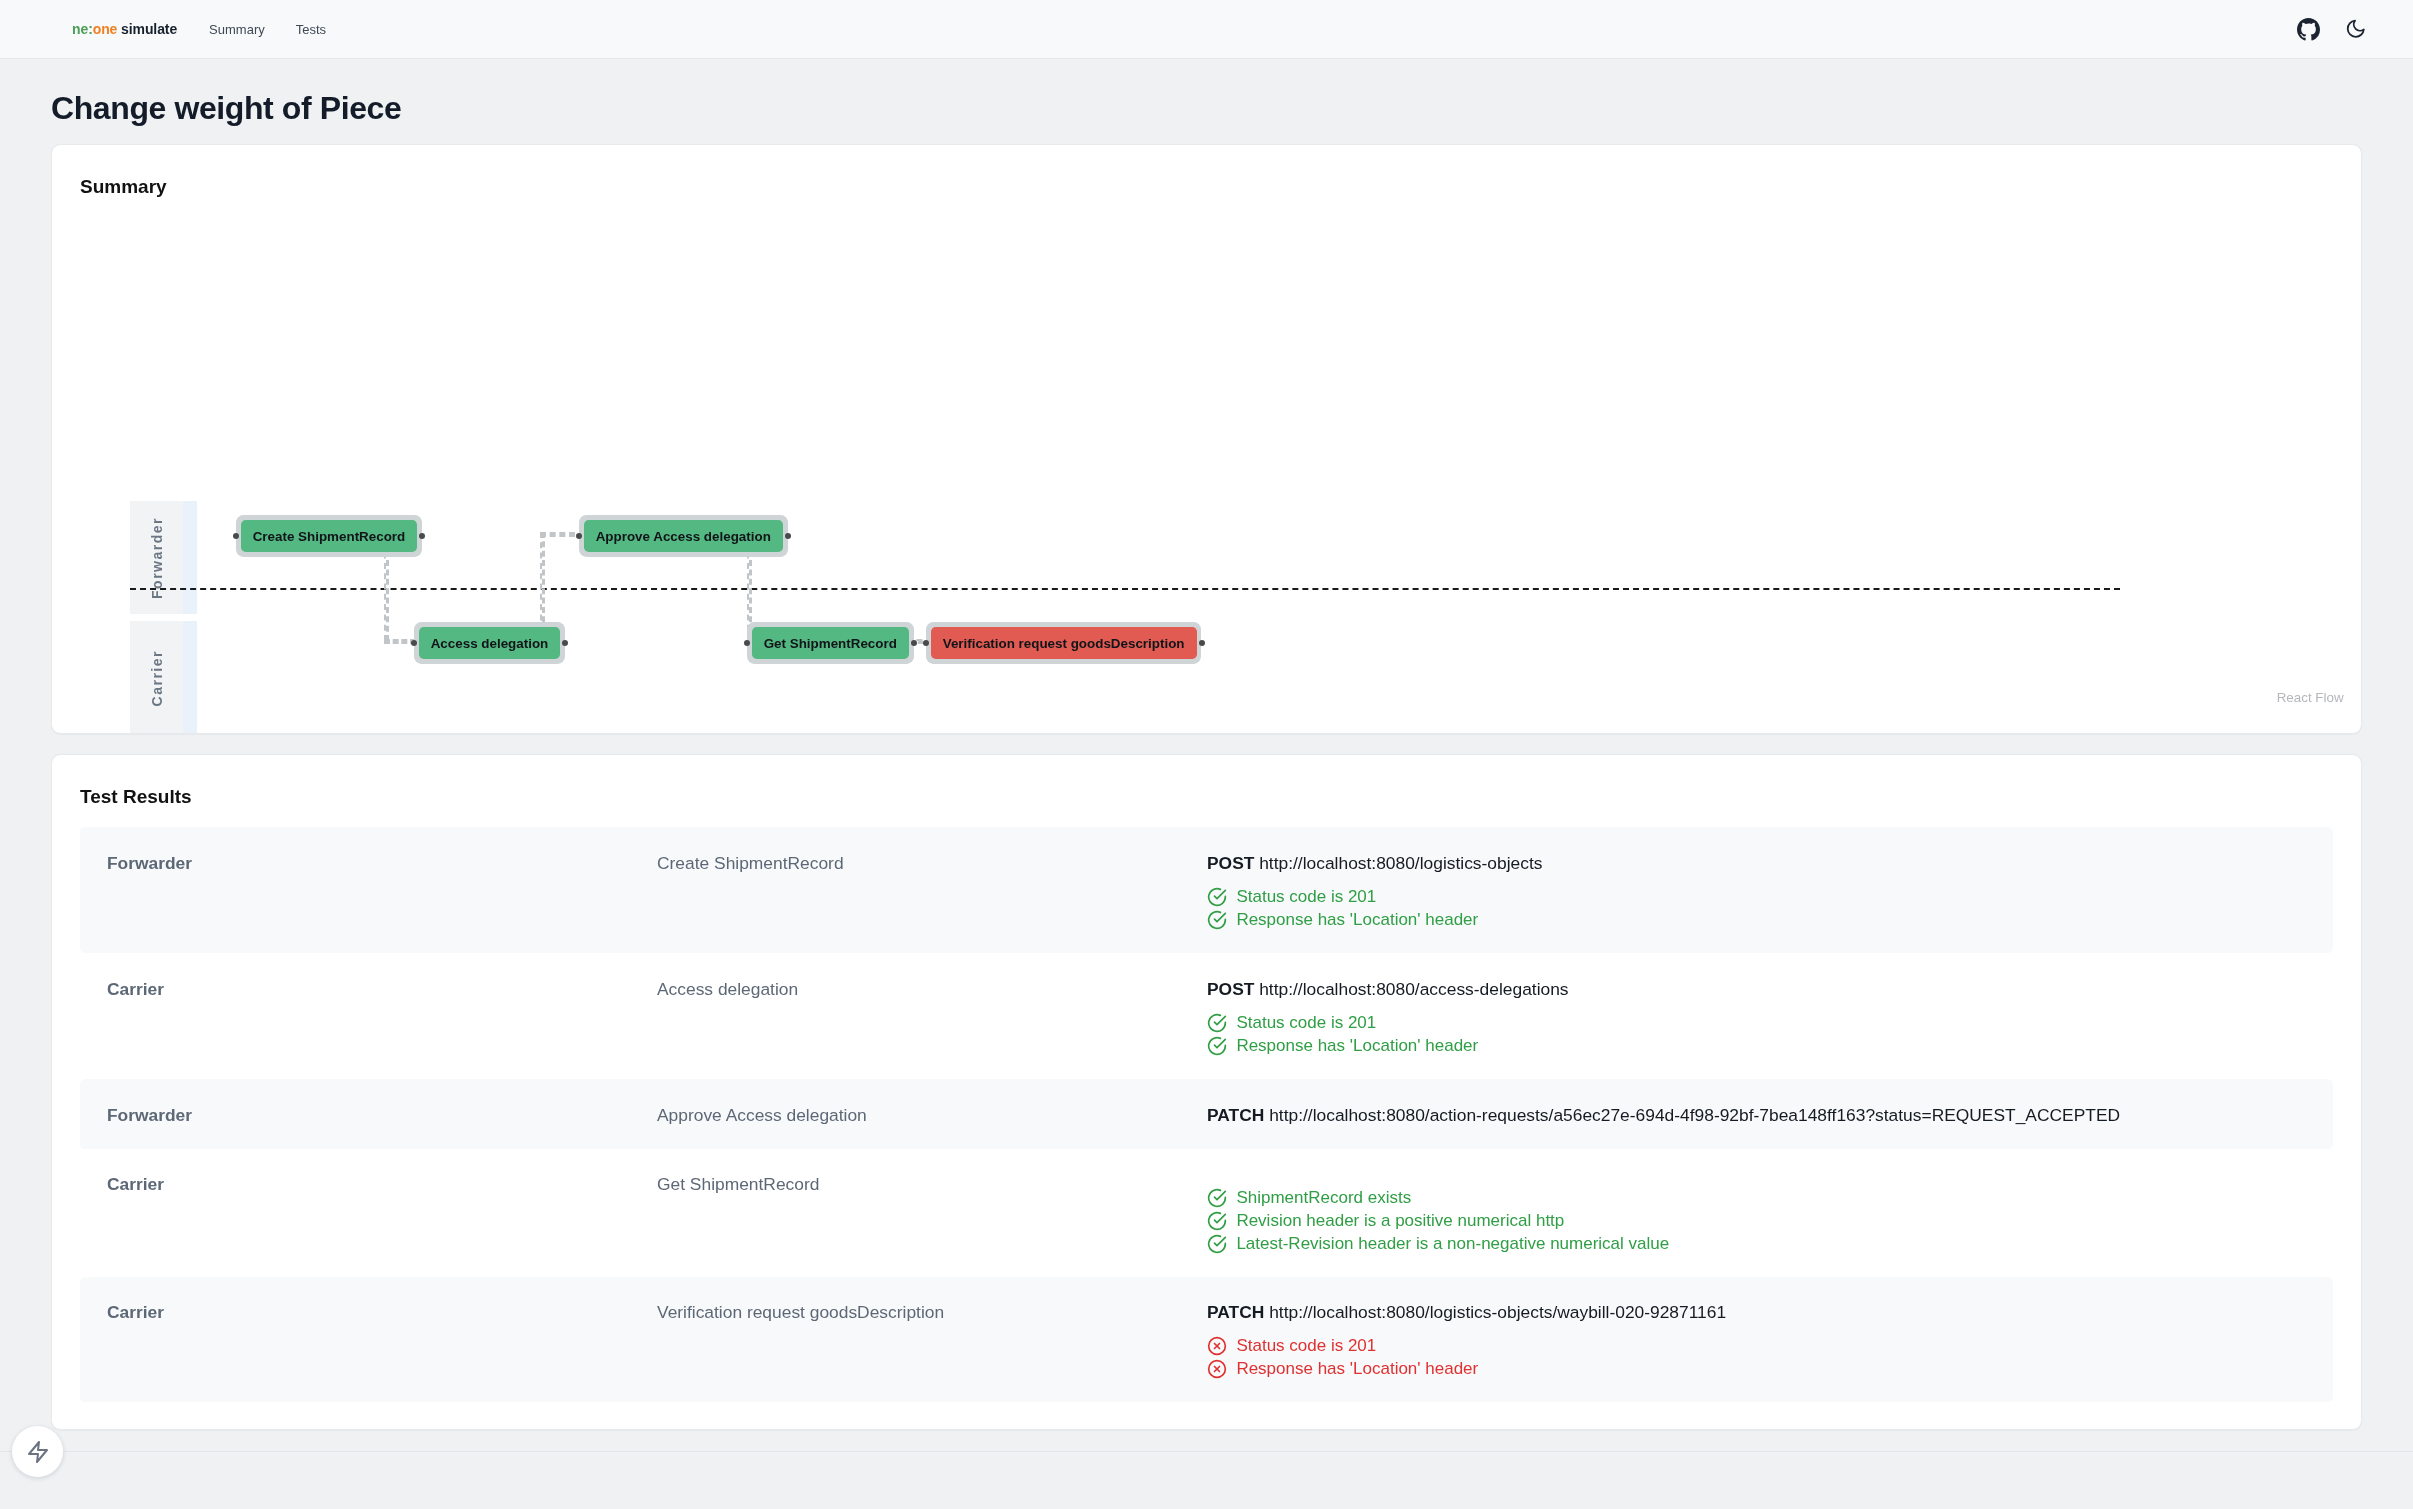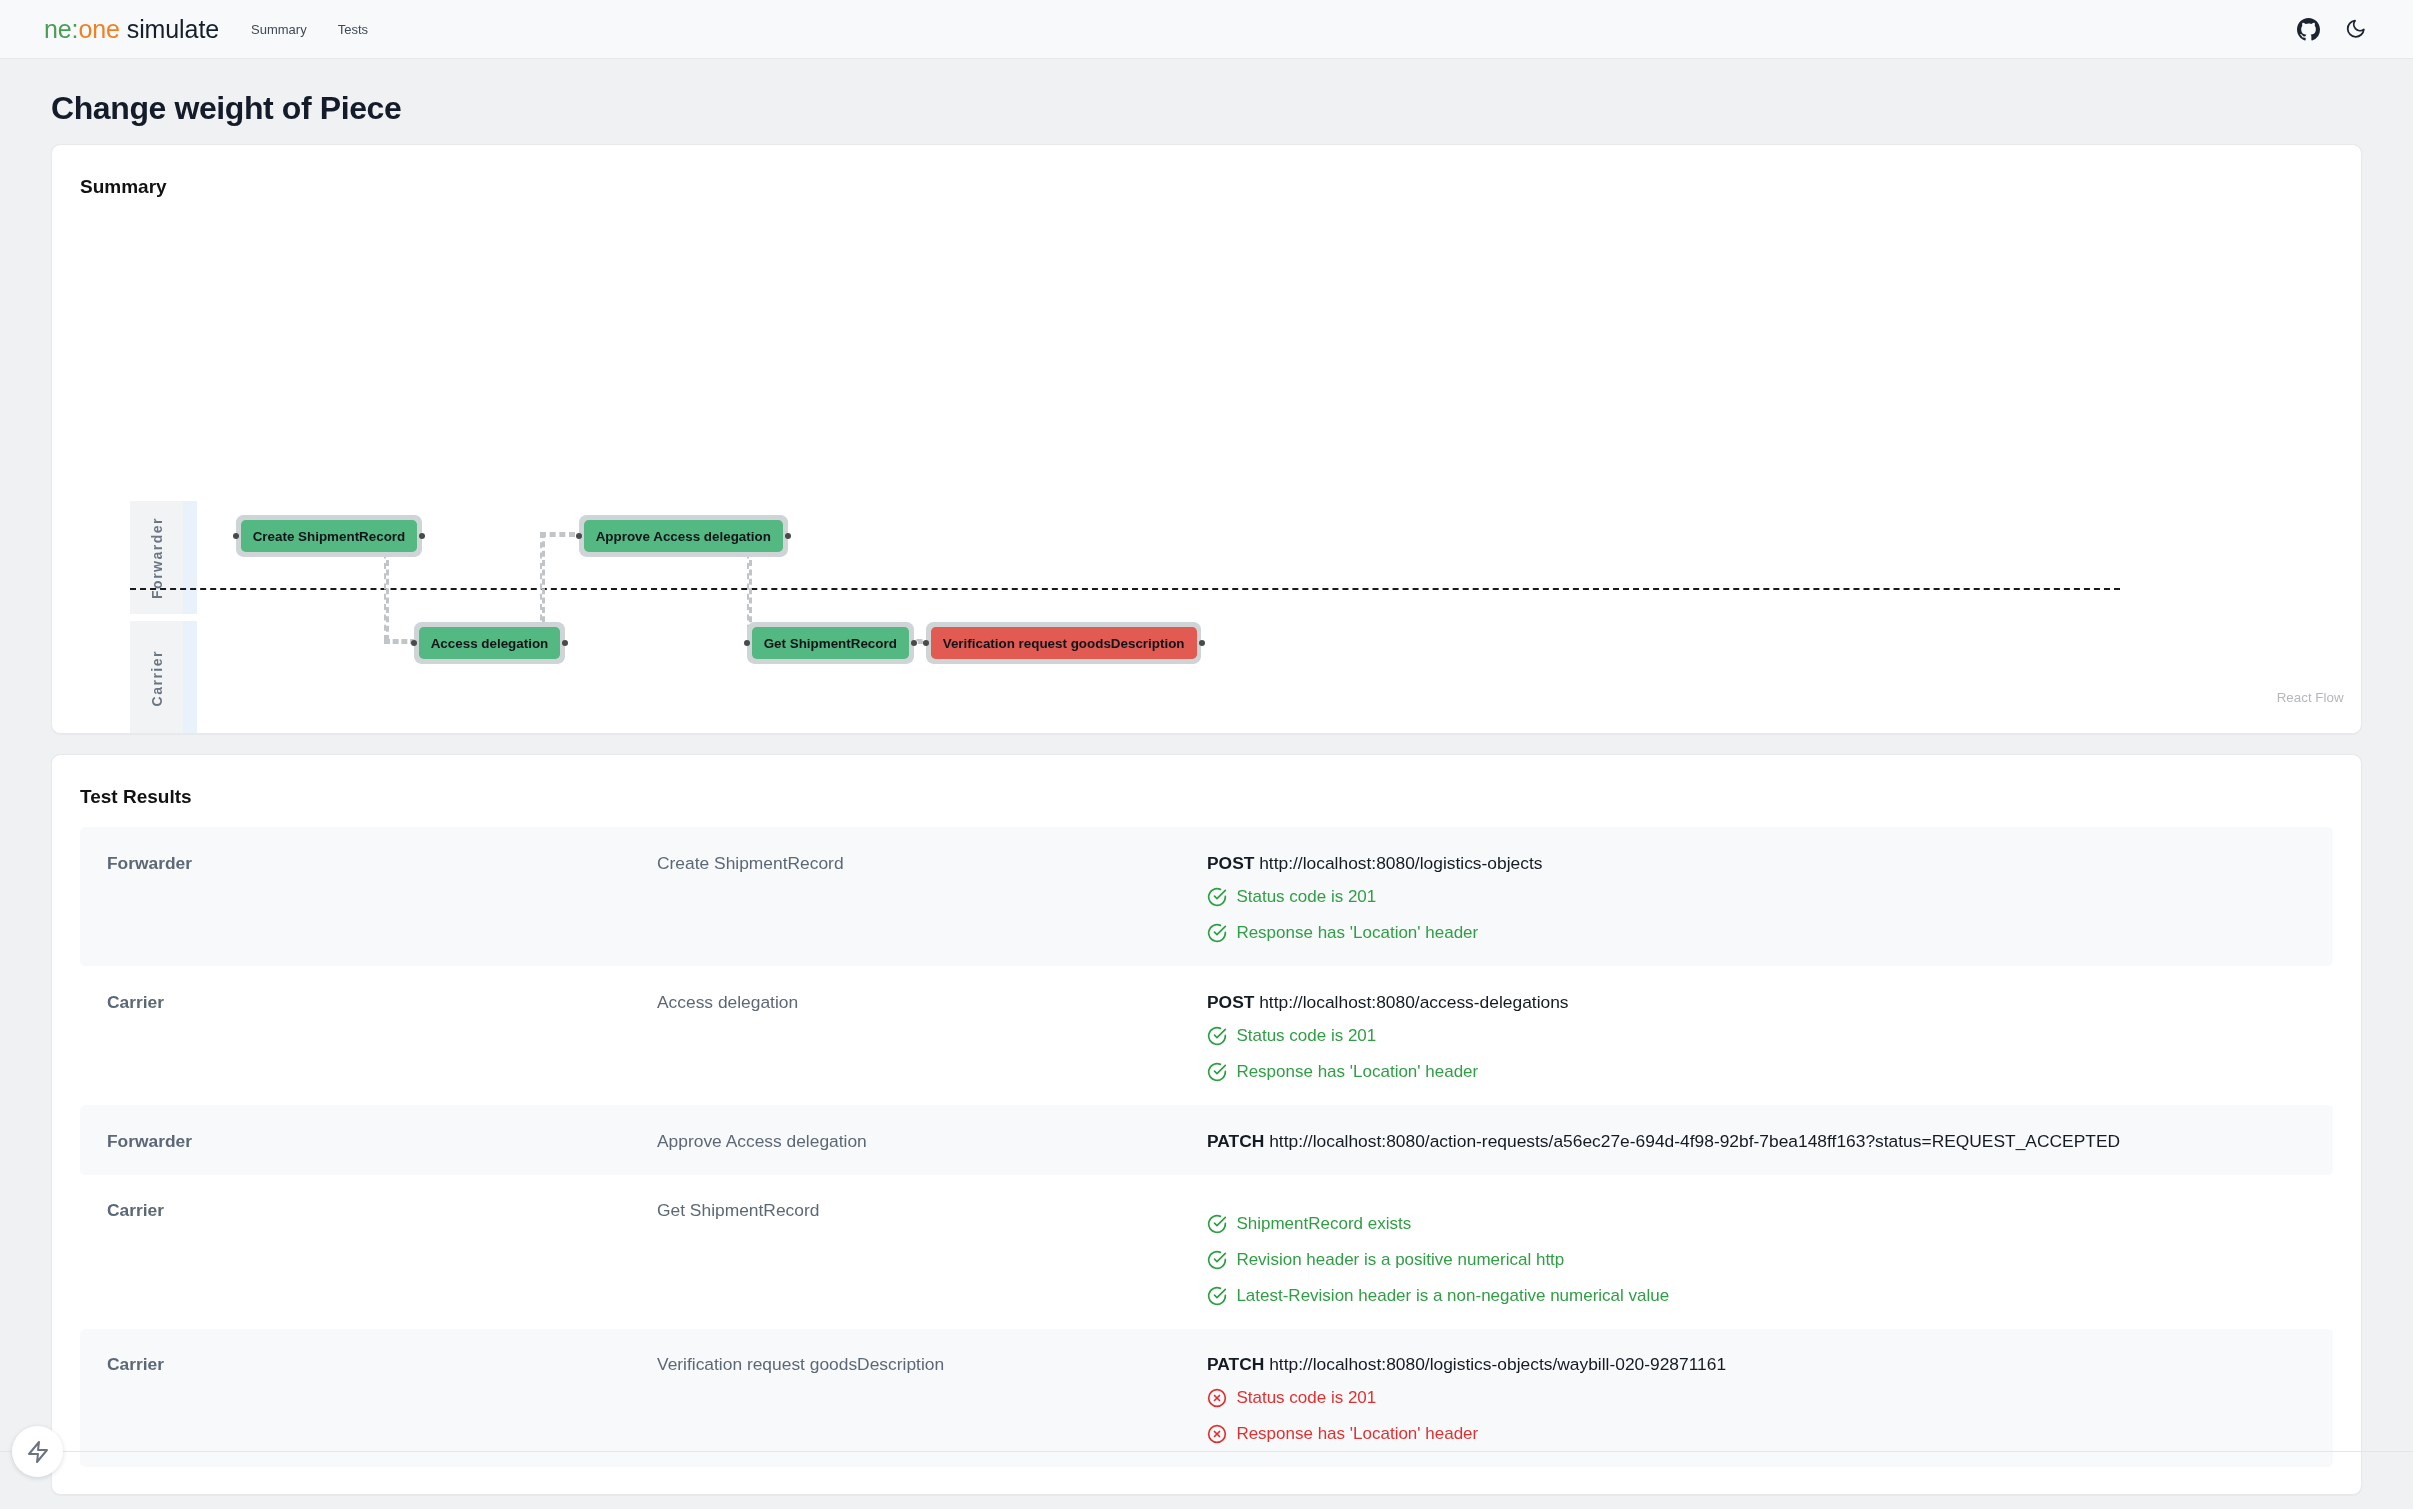--- a/index.html
+++ b/index.html
@@ -15,24 +15,25 @@
   
   .navbar {
     height: 59px;
     background: #f8f9fa;
     border-bottom: 0.7px solid #e6e8ea;
     display: flex;
     align-items: center;
     padding: 0 44px 0 44px;
   }
   .brand {
-    font-size: 25px;
-    font-weight: normal;
+    font-size: 14px;
+    font-weight: bold;
     letter-spacing: -0.1px;
     white-space: nowrap;
+    margin-left: 28px;
   }
   .brand .ne   { color: #4a9e56; }
   .brand .colon{ color: #4a9e56; }
   .brand .one  { color: #f08022; }
   .brand .sim  { color: #16202d; }
 
   .nav-links { display: flex; align-items: center; margin-left: 32px; gap: 31px; }
   .nav-link {
     font-size: 13px;
     color: #3f4a56;
@@ -156,21 +157,21 @@
   }
   .col-name {
     width: 550px;
     font-size: 17.4px;
     color: #5d6876;
     flex: none;
   }
   .col-detail { flex: 1; }
   .req-line { font-size: 17.4px; color: #151b23; white-space: nowrap; }
   .req-line .method { font-weight: bold; }
-  .assertions { margin-top: 13.4px; display: flex; flex-direction: column; gap: 16px; }
+  .assertions { margin-top: 13.4px; display: flex; flex-direction: column; gap: 3px; }
   .assertion { display: flex; align-items: center; gap: 9.4px; font-size: 17px; white-space: nowrap; }
   .assertion.pass { color: #2f9e44; }
   .assertion.fail { color: #e03131; }
   .assert-icon { width: 20px; height: 20px; flex: none; }
   .fab {
     position: absolute;
     left: 12px;
     bottom: 32px;
     width: 51px; height: 51px;
     background: #ffffff;

